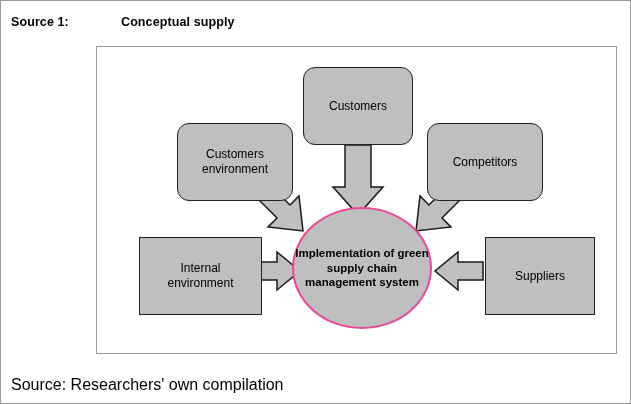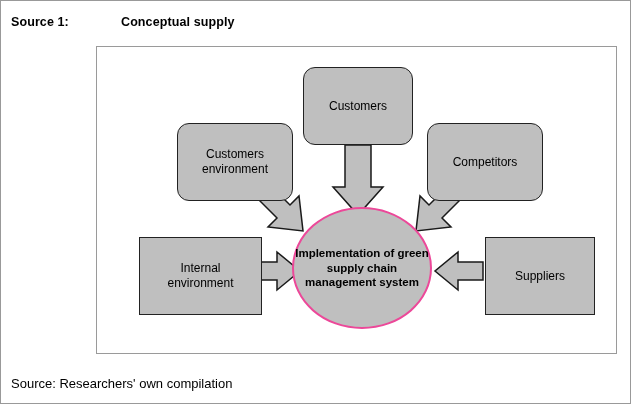--- a/index.html
+++ b/index.html
@@ -38,21 +38,21 @@
     width: 110px;
   }
   .caption-title {
     display: inline-block;
   }
   
   .source-note {
     position: absolute;
     left: 10px;
     top: 375px;
-    font-size: 13px;
+    font-size: 16px;
     white-space: nowrap;
   }
   
   .figure-frame {
     position: absolute;
     left: 95px;
     top: 45px;
     width: 521px;
     height: 308px;
     border: 1px solid #9a9a9a;

